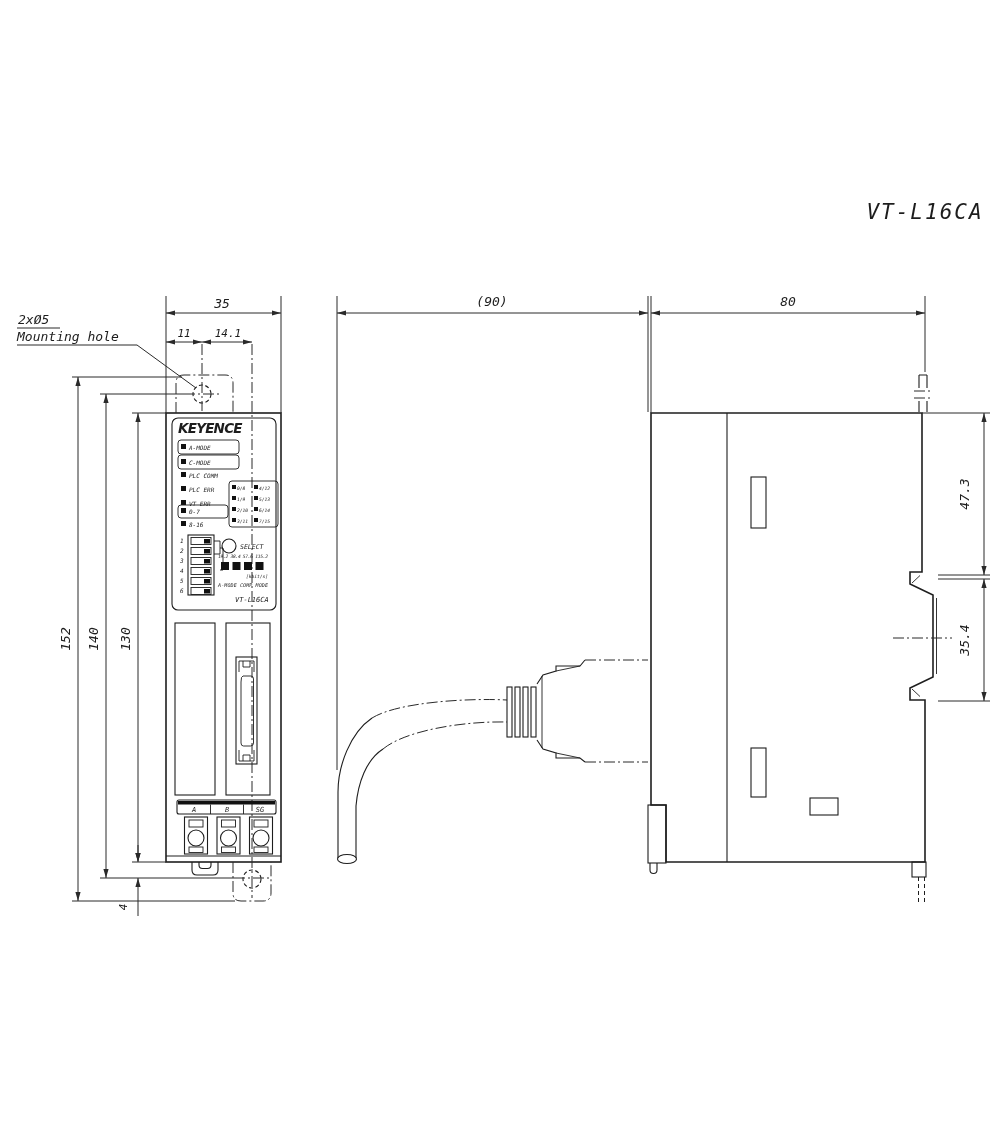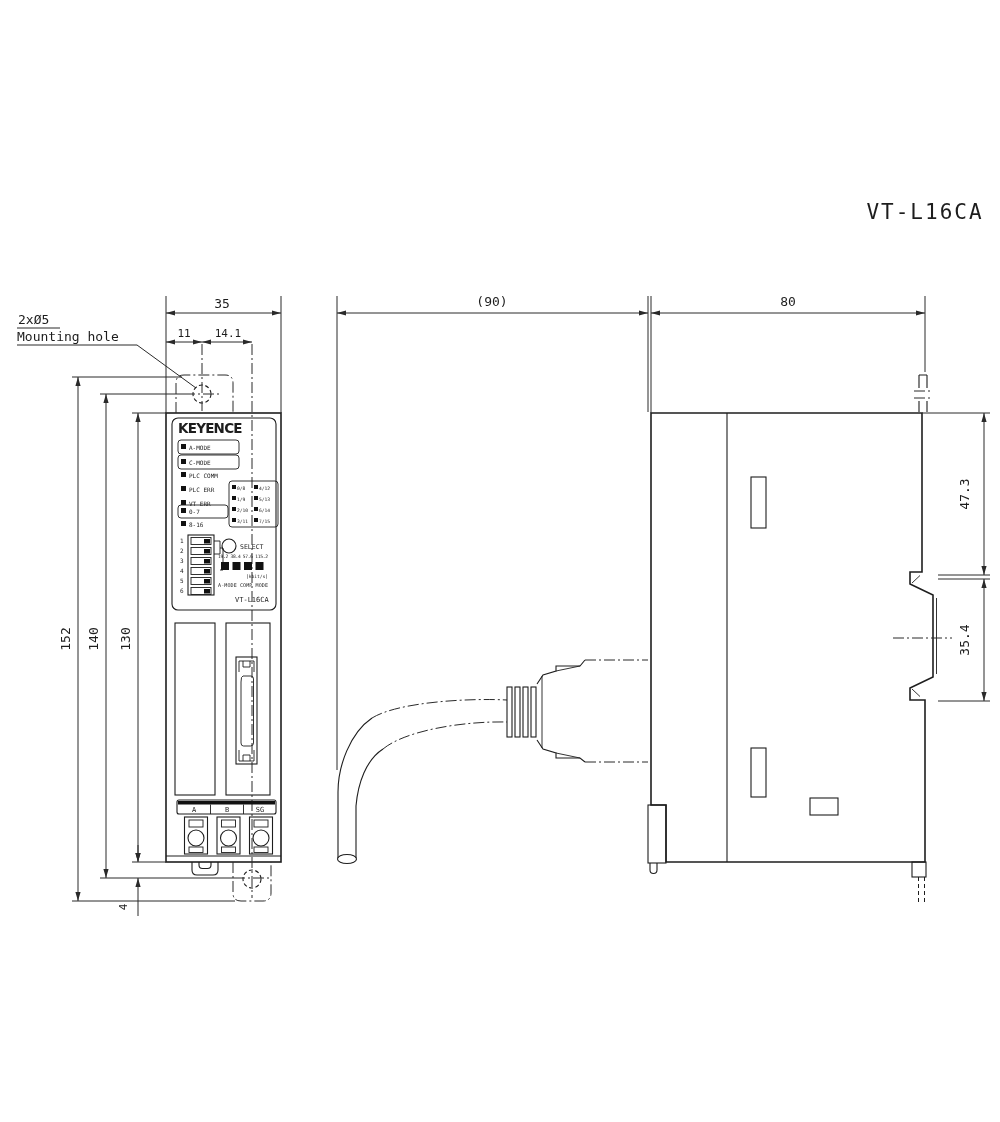--- a/index.html
+++ b/index.html
@@ -1,17 +1,17 @@
 <!DOCTYPE html>
 <html><head>
 <meta charset="utf-8">
 <style>
   html,body{margin:0;padding:0;background:#ffffff;}
   .page{width:1000px;height:1122px;position:relative;background:#ffffff;
-        font-family:"DejaVu Sans Mono", monospace;}
+        font-family:"DejaVu Sans Mono", monospace;font-style:italic;}
   svg{position:absolute;top:0;left:0;}
   
   .ln  {stroke:#1e1e1e;stroke-width:1.6;fill:none;stroke-linejoin:miter;}
   .ln2 {stroke:#1e1e1e;stroke-width:1.1;fill:none;}
   .thin{stroke:#1e1e1e;stroke-width:0.9;fill:none;}
   .dim {stroke:#2a2a2a;stroke-width:1;fill:none;}
   .cl  {stroke:#2a2a2a;stroke-width:1;fill:none;stroke-dasharray:11 3 2 3;}
   .hid {stroke:#1e1e1e;stroke-width:1.1;fill:none;stroke-dasharray:4 2.5;}
   .dsh {stroke:#1e1e1e;stroke-width:1;fill:none;stroke-dasharray:4 3;}
   .ar  {fill:#2a2a2a;stroke:none;}

